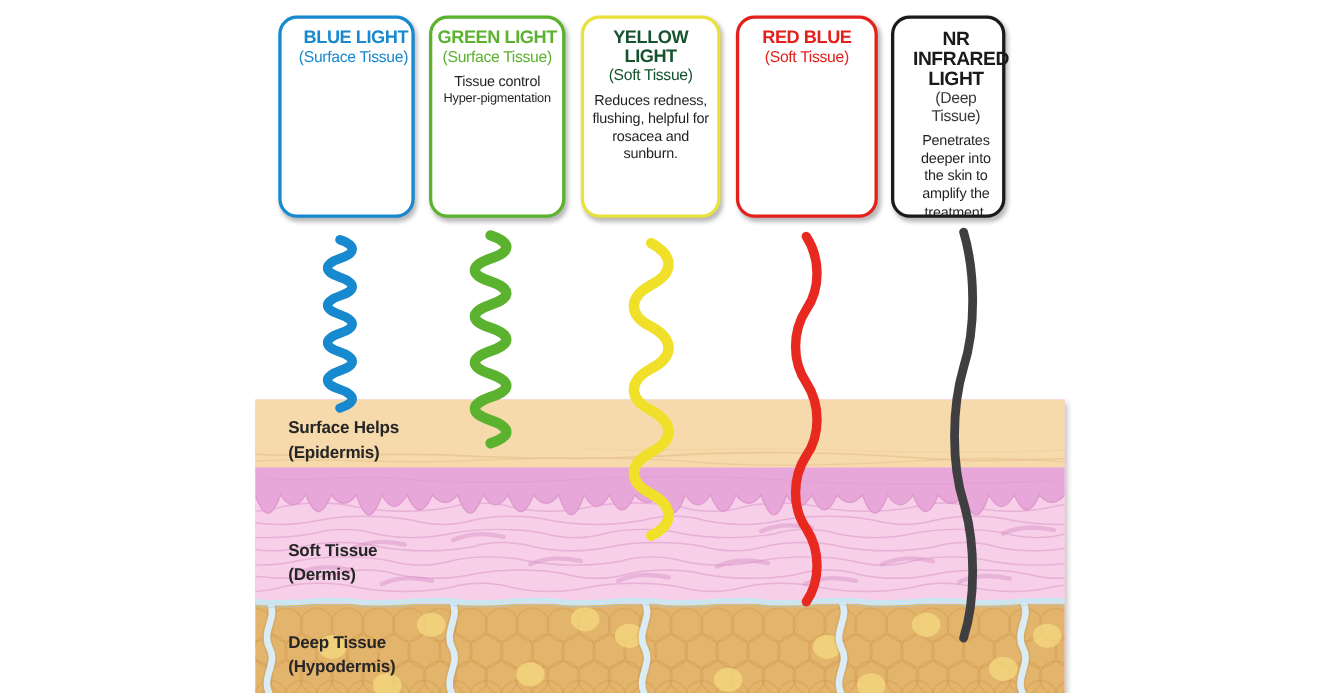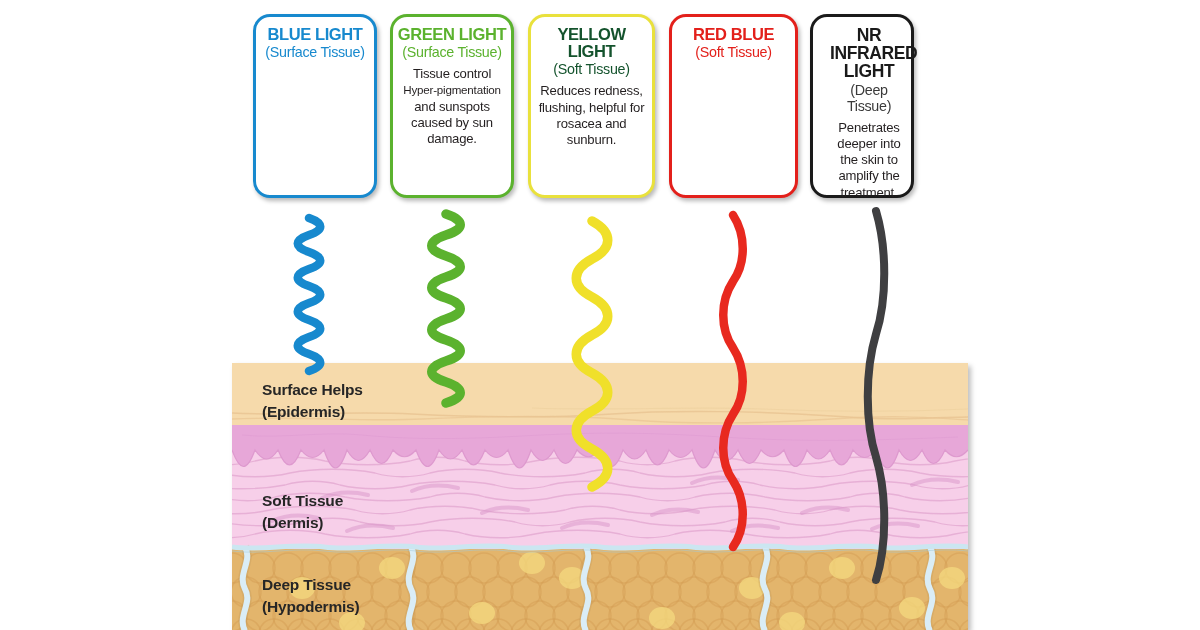--- a/index.html
+++ b/index.html
@@ -16,21 +16,21 @@
   }
   .card-title{font-weight:bold;font-size:16.5px;line-height:1.04;letter-spacing:-.4px;}
   .card-subtitle{font-size:14.3px;letter-spacing:-.3px;margin-top:1px;}
   .card-body{font-size:13.1px;line-height:1.24;letter-spacing:-.2px;margin-top:6px;color:#231F20;}
   .card-body .small-line{font-size:11.6px;margin:1px 0;}
   .c-blue  {left:253px;width:124px;border-color:#1789CE;}
   .c-green {left:390px;width:124px;border-color:#5BB22E;}
   .c-yellow{left:528px;width:127px;border-color:#E9E13C;}
   .c-red   {left:669px;width:129px;border-color:#E3201B;}
   .c-nr    {left:810px;width:104px;border-color:#1A1A1A;padding-left:17px;}
-  .t-blue  {color:#1789CE;}
+  .t-blue  {color:#1789CE;text-align:right;}
   .t-green {color:#5BB22E;}
   .t-yellow{color:#14532d;}
   .t-red   {color:#E3201B;}
   .t-nr    {color:#1A1A1A;}
   .t-nr-sub{color:#3A3A3A;}
   
   .skin{
     position:absolute;left:232px;top:363px;width:736px;height:267px;
     box-shadow:3px 3px 5px rgba(0,0,0,.25);z-index:1;overflow:hidden;background:#F7CFE9;
   }
@@ -54,21 +54,20 @@
     <div class="card-title t-blue">BLUE LIGHT</div>
     <div class="card-subtitle t-blue">(Surface Tissue)</div>
   </div>
 
   <div class="card c-green">
     <div class="card-title t-green">GREEN LIGHT</div>
     <div class="card-subtitle t-green">(Surface Tissue)</div>
     <div class="card-body">
       <div>Tissue control</div>
       <div class="small-line">Hyper-pigmentation</div>
-      <div>and sunspots caused by sun damage.</div>
     </div>
   </div>
 
   <div class="card c-yellow">
     <div class="card-title t-yellow">YELLOW LIGHT</div>
     <div class="card-subtitle t-yellow">(Soft Tissue)</div>
     <div class="card-body">Reduces redness, flushing, helpful for rosacea and sunburn.</div>
   </div>
 
   <div class="card c-red">

